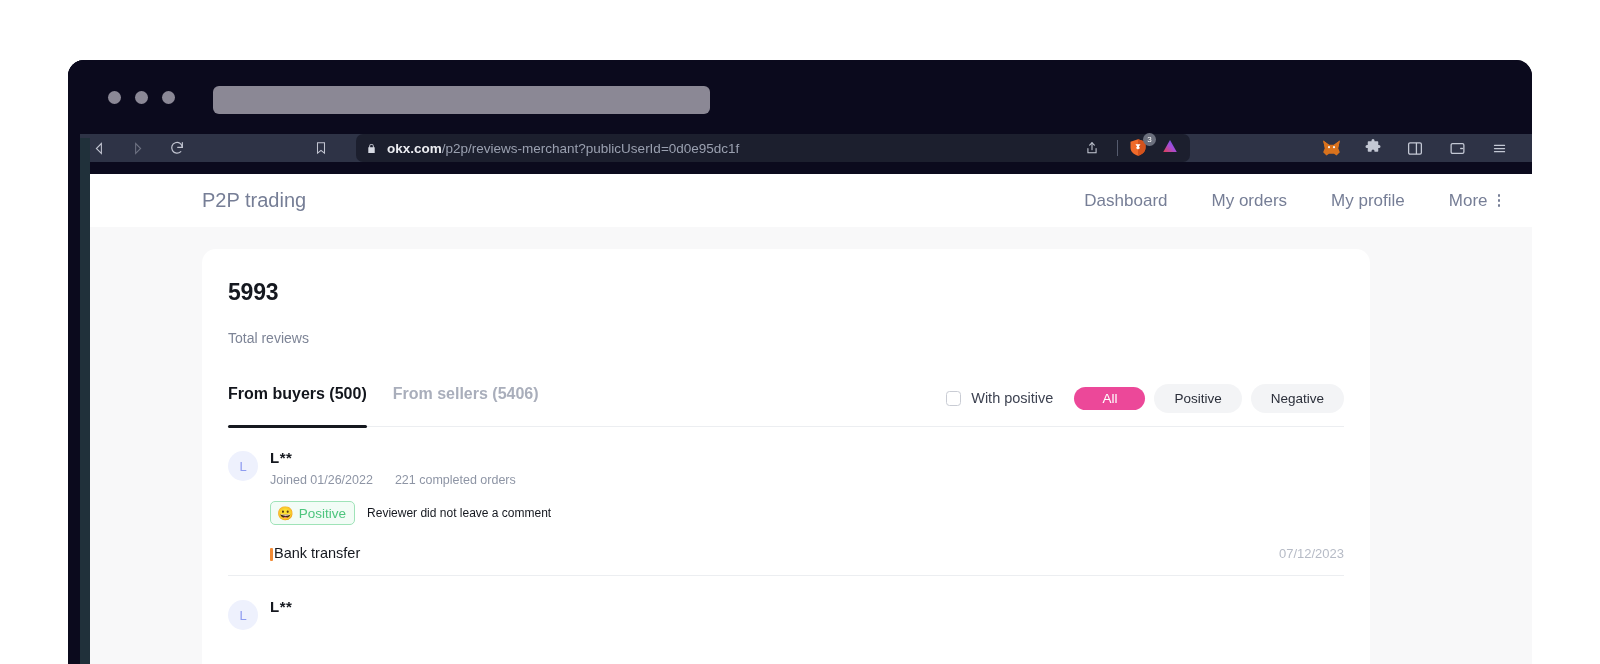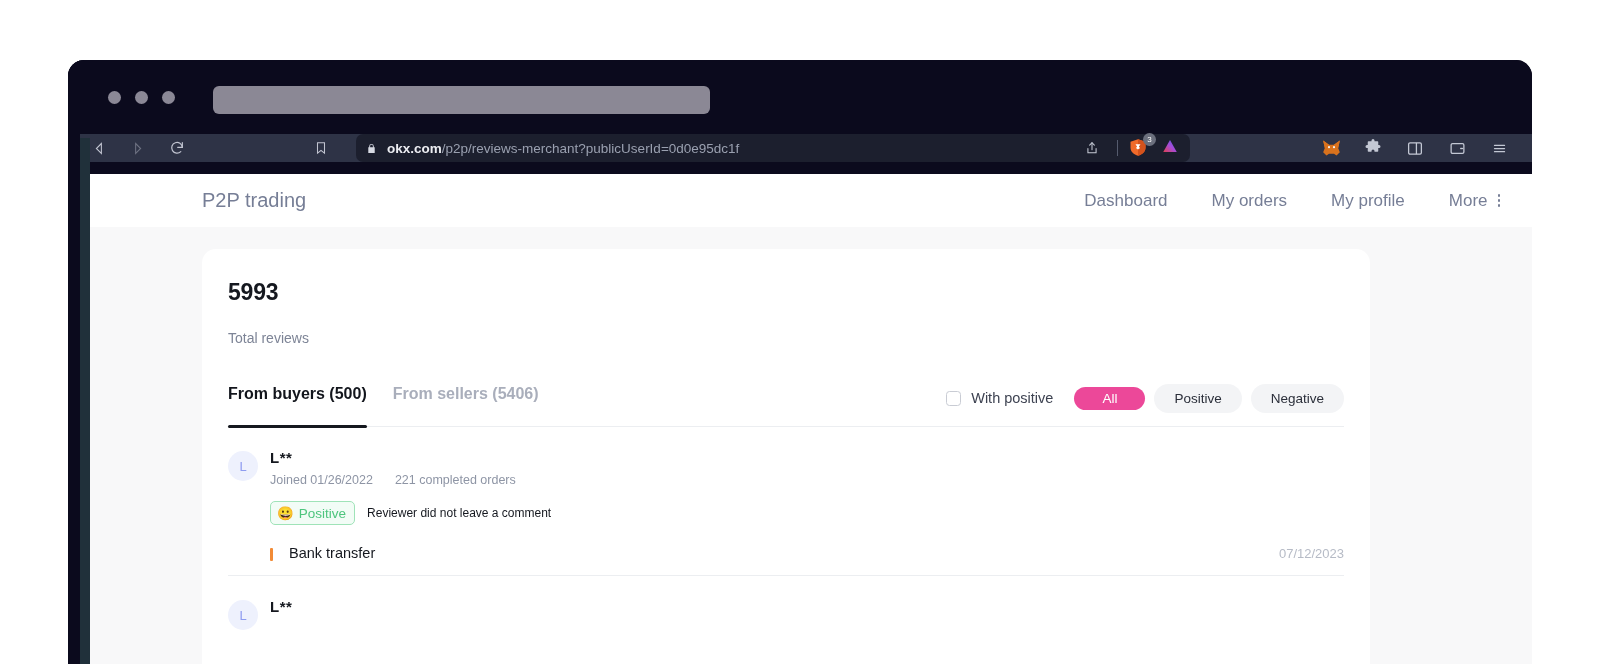--- a/index.html
+++ b/index.html
@@ -190,21 +190,21 @@
   .rv-body { margin-left: 42px; margin-top: 14px; display: flex; align-items: center; gap: 12px; }
   .badge {
     display: inline-flex; align-items: center; gap: 5px;
     border: 1px solid #9fe3b8; border-radius: 5px;
     background: #f2fcf6; padding: 3px 8px 3px 6px;
     font-size: 13.5px; color: #4ec57e;
   }
   .rv-comment { font-size: 12px; color: #15181f; }
 
   .rv-foot { margin-left: 42px; margin-top: 20px; display: flex; align-items: center; }
-  .pay { display: flex; align-items: flex-end; gap: 16px; font-size: 14.5px; color: #15181f; }
+  .pay { display: flex; align-items: flex-end; gap: 1px; font-size: 14.5px; color: #15181f; }
   .paybar { width: 3px; height: 13px; background: #f28b36; border-radius: 1px; }
   .rv-date { margin-left: auto; font-size: 13px; color: #b6bbc6; text-align: center; }
   .review:last-child { border-bottom: none; }
 </style>
 </head>
 <body>
 
 <div id="screen">
   <div id="device">
 

